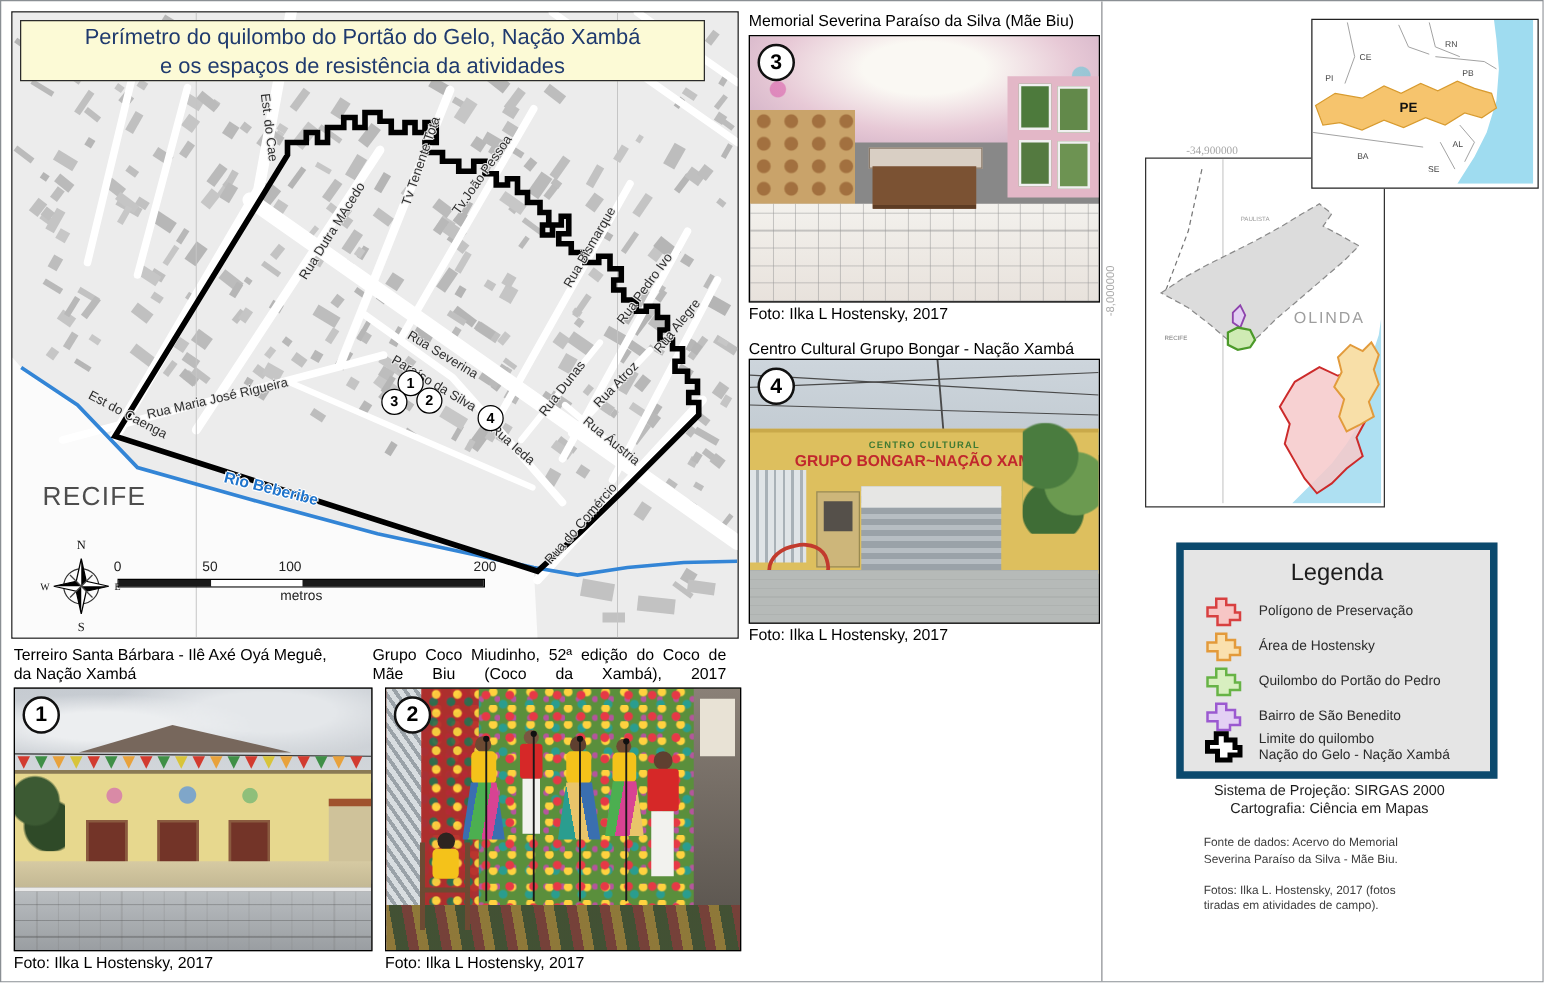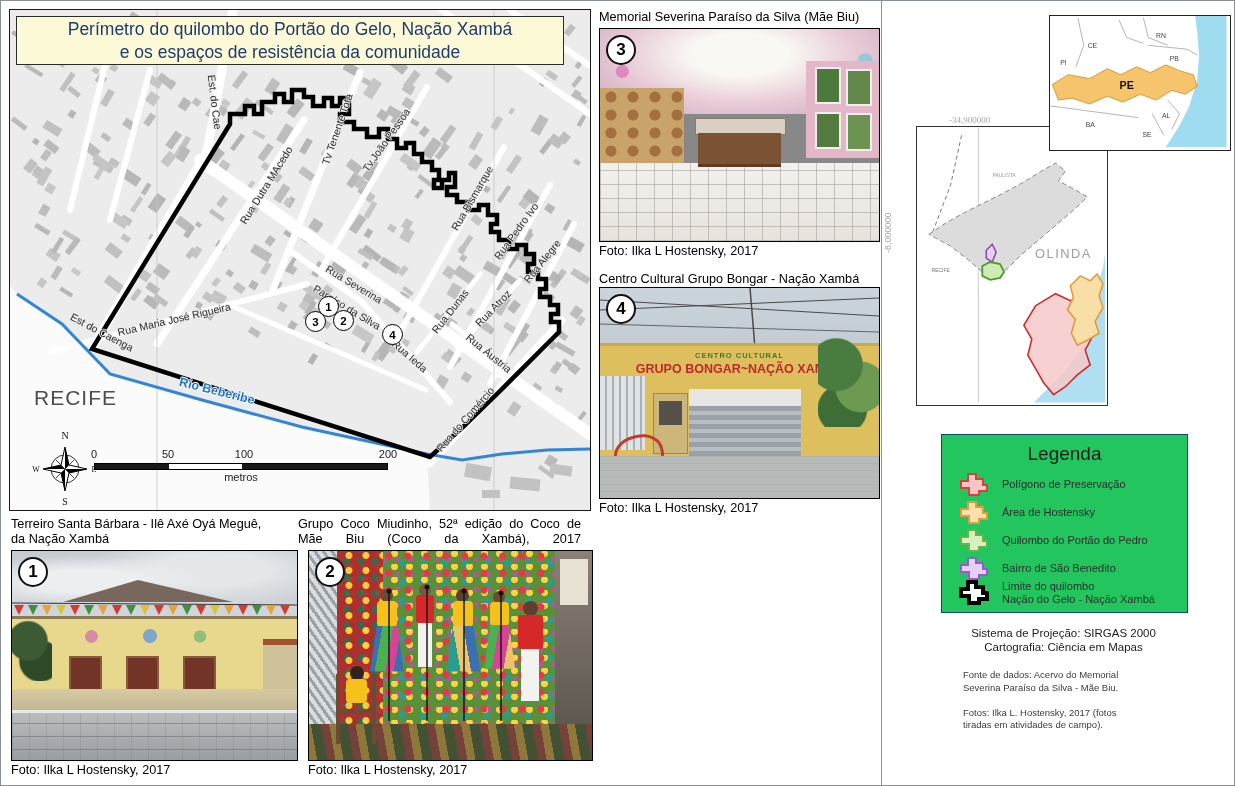--- a/index.html
+++ b/index.html
@@ -29,21 +29,21 @@
   #scalebar .unit{position:absolute;left:147px;top:23px;transform:translateX(-50%);font-size:11px;}
   
   .photo-caption{position:absolute;font-size:12.7px;color:#000;line-height:1.2;}
   .credit{position:absolute;font-size:12.7px;color:#000;}
   .photo{position:absolute;border:1px solid #000;overflow:hidden;background:#888;}
   
   #divider{left:880px;top:0;width:1px;height:786px;background:#8d9094;}
   #olinda-panel{left:915px;top:125px;width:190px;height:278px;border:1px solid #333;background:#fff;}
   #inset-brazil{left:1048px;top:14px;width:180px;height:134px;border:1.5px solid #222;background:#fff;z-index:6;}
   .coord{position:absolute;font-size:9px;color:#a8a8a8;}
-  #legend-panel{left:940px;top:433px;width:245px;height:177px;border:1px solid #0c4a6e;background:#22c55e;}
+  #legend-panel{left:940px;top:433px;width:245px;height:177px;border:6px solid #0c4a6e;background:#e5e5e5;}
   #legend-title{position:absolute;left:0;top:8px;width:100%;text-align:center;font-size:19px;color:#1c1c1c;}
   .leg-row{position:absolute;left:16px;display:flex;align-items:center;}
   .leg-label{font-size:11px;color:#2b2b2b;margin-left:12px;line-height:1.15;}
   .credits-line{position:absolute;width:245px;left:940px;text-align:center;font-size:11.5px;color:#1c1c1c;}
   #credits-small{position:absolute;left:950px;top:656px;width:200px;font-size:9.5px;color:#3c3c3c;line-height:1.35;}
   #credits-small p{margin:12px;}
 </style>
 </head>
 <body>
 
@@ -426,33 +426,33 @@
       <text x="33" y="12" text-anchor="middle" font-size="10" font-family="Liberation Serif, serif" fill="#111">N</text>
       <text x="33" y="78" text-anchor="middle" font-size="10" font-family="Liberation Serif, serif" fill="#111">S</text>
       <text x="4" y="45" text-anchor="middle" font-size="8" font-family="Liberation Serif, serif" fill="#111">W</text>
       <text x="62" y="45" text-anchor="middle" font-size="8" font-family="Liberation Serif, serif" fill="#111">E</text>
     </svg>
 
     
     <div id="scalebar" class="abs">
       <span class="tick" style="left:0;">0</span>
       <span class="tick" style="left:74px;">50</span>
-      <span class="tick" style="left:150px;">100</span>
+      <span class="tick" style="left:138px;">100</span>
       <span class="tick" style="left:294px;">200</span>
       <div class="bar">
           <div class="seg1"></div>
           <div class="seg2"></div>
           <div class="seg3"></div>
         </div>
       <span class="unit">metros</span>
     </div>
 
     <div id="title-box" class="abs">
       <div>Perímetro do quilombo do Portão do Gelo, Nação Xambá</div>
-      <div>e os espaços de resistência da comunidade</div>
+      <div>e os espaços de resistência da atividades</div>
     </div>
   </div>
 
   <div class="photo-caption" style="left:598px;top:9px;width:279px;">Memorial Severina Paraíso da Silva (Mãe Biu)</div>
   <div class="photo" style="left:598px;top:27px;width:279px;height:212px;">
     <div class="abs" style="left:0;top:0;right:0;height:40%;background:radial-gradient(ellipse at 50% 30%,#faf8f3 0 25%,#e7c9d6 60%,#c9a8c0 100%);"></div>
     <div class="abs" style="left:0;top:0;width:100%;height:100%;background:
         radial-gradient(circle at 8% 20%,rgba(216,64,160,.45) 0 6px,transparent 7px),
         radial-gradient(circle at 95% 15%,rgba(64,200,216,.45) 0 7px,transparent 8px),
         radial-gradient(circle at 85% 45%,rgba(230,90,170,.35) 0 5px,transparent 6px),

